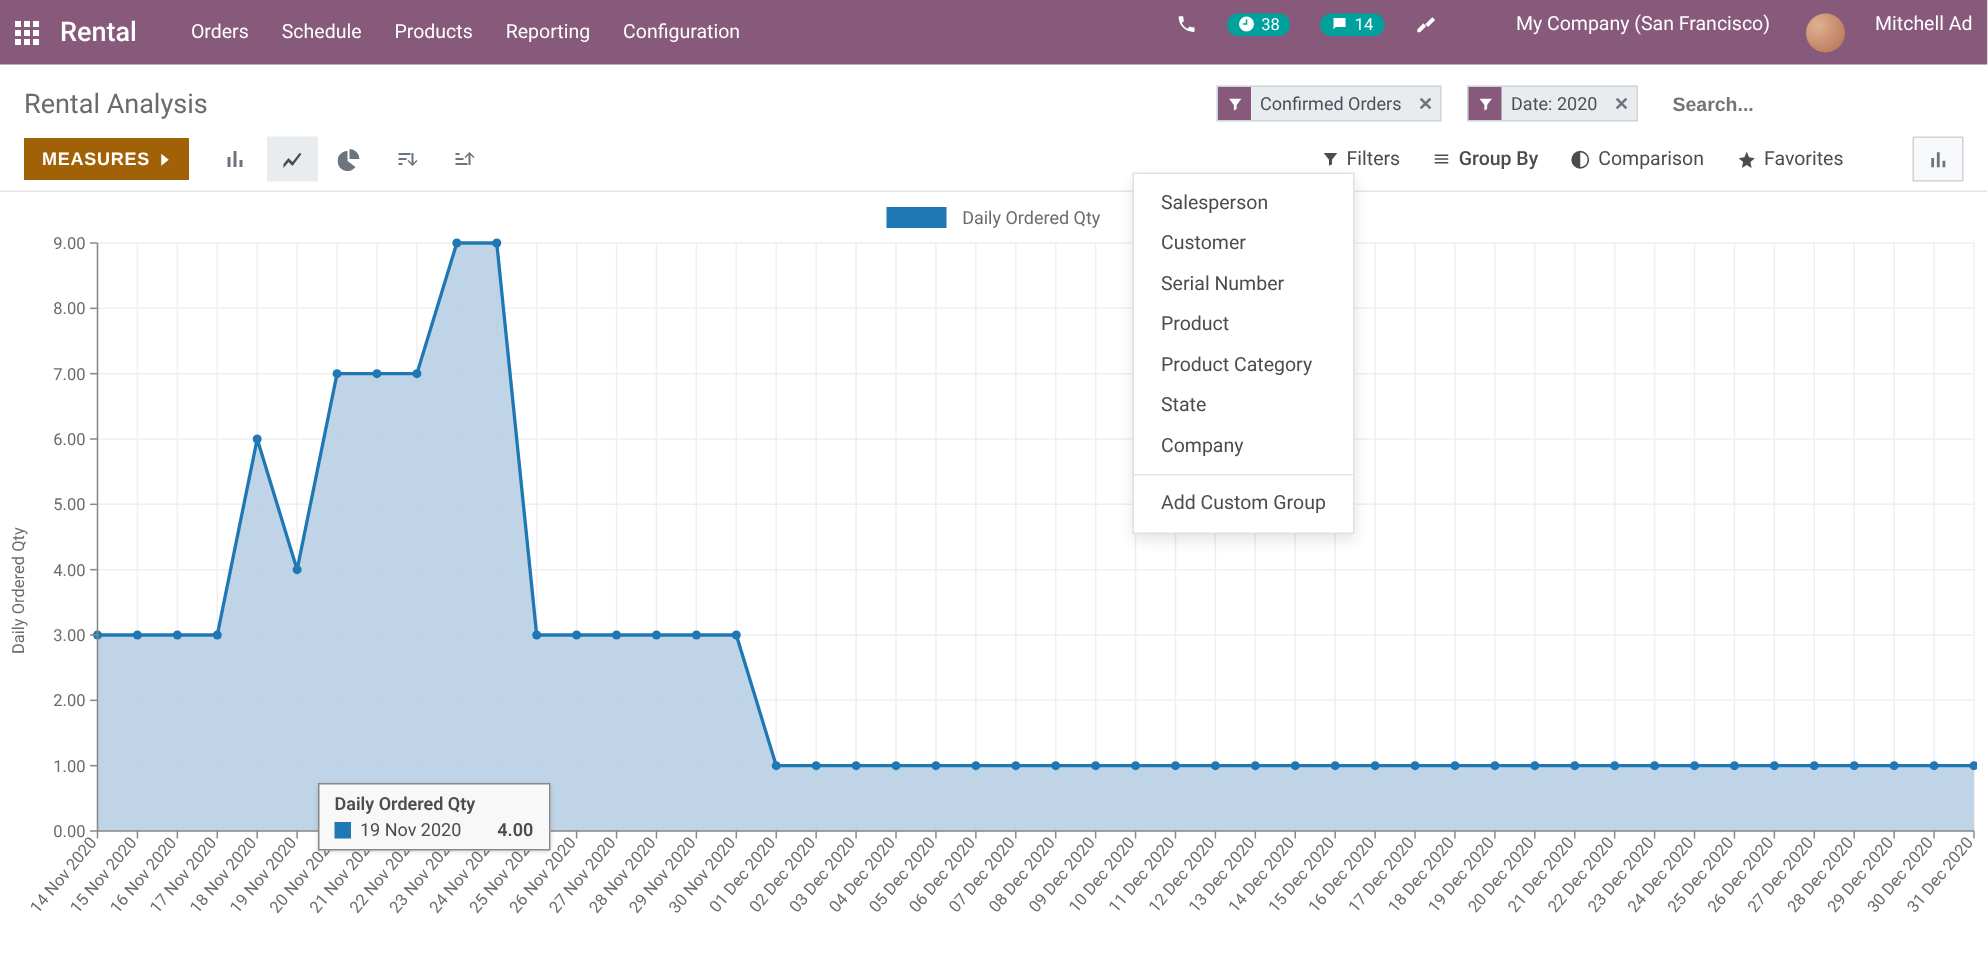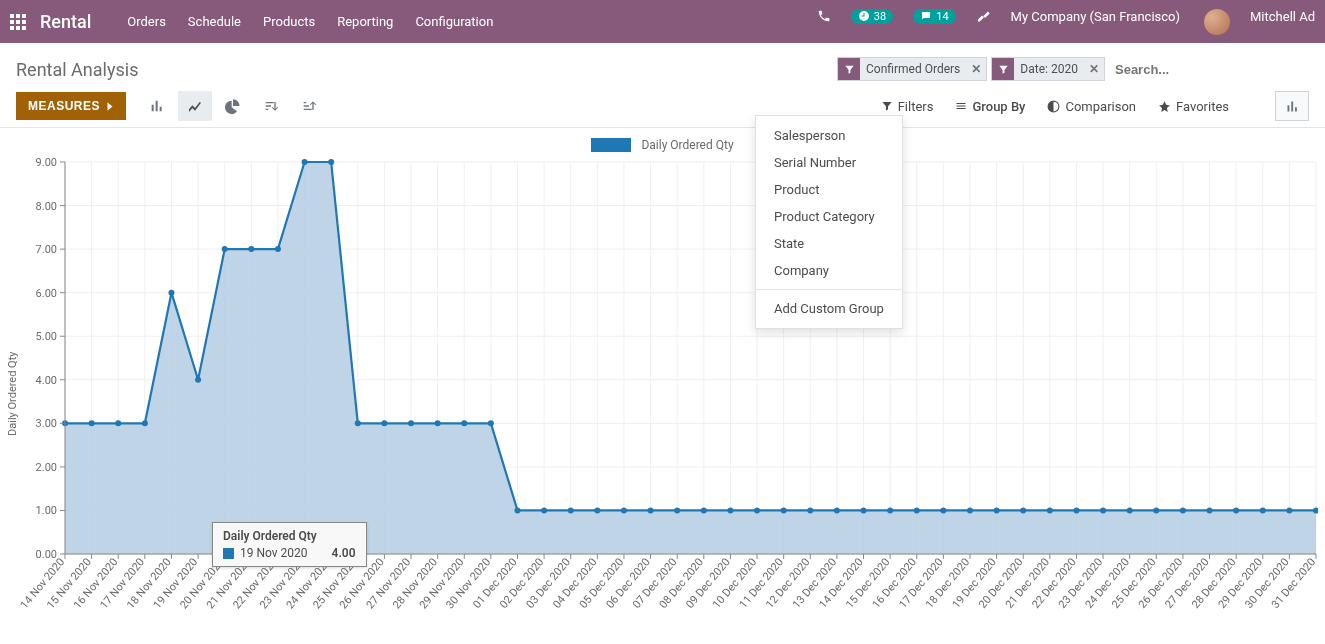--- a/index.html
+++ b/index.html
@@ -9,29 +9,29 @@
 .topnav { background: #875a7b; height: 43px; display: flex; align-items: center; color: #fff; padding: 0 10px; }
 .apps-icon { display: grid; grid-template-columns: repeat(3,4px); grid-template-rows: repeat(3,4px); gap: 2px; margin-right: 14px; cursor:pointer; }
 .apps-icon span { background: #fff; }
 .brand { font-size: 18px; font-weight: 500; margin-right: 36px; }
 .nav-menu { display: flex; gap: 22px; flex: 1; }
 .nav-menu-item { color: #fff; cursor: pointer; font-size: 13px; }
 .nav-right { display: flex; align-items: flex-start; gap: 20px; }
 .badge-pill { background: #00a09d; color:#fff; border-radius: 10px; padding: 1px 7px; font-size: 11px; display:flex; align-items:center; gap:4px; cursor:pointer;}
 .badge-pill.chat { background:#00a09d; }
 .nav-icon { cursor:pointer; fill:#fff; }
-.company { cursor:pointer; font-size:13px; }
+.company { cursor:pointer; font-size:13px;margin-left:33px; }
 .avatar { width:26px; height:26px; border-radius:50%; background: radial-gradient(circle at 30% 30%, #e0b090, #b07050); margin-left:4px; }
 .username { cursor:pointer; }
 
 
 .control-panel { border-bottom: 1px solid #e5e5e5; padding: 14px 16px 6px; }
 .cp-row1 { display:flex; align-items:center; margin-bottom:10px; }
 .page-title { font-size: 18px; color:#6b6b6b; flex:0 0 auto; margin-right: auto; }
-.search-cluster { display:flex; align-items:center; gap:4px; margin-left:auto; }
+.search-cluster { display:flex; align-items:center; gap:17px; margin-left:auto; }
 .facet { background:#e9ecef; border:1px solid #ced4da; display:flex; align-items:center; height:24px; font-size:12px; color:#495057; }
 .facet-icon { background:#875a7b; color:#fff; width:22px; height:100%; display:flex; align-items:center; justify-content:center; }
 .facet-label { padding: 0 6px; }
 .facet-x { padding:0 5px; cursor:pointer; color:#6c757d; font-weight:bold; }
 .search-input { border:none; outline:none; padding:3px 6px; font-size:13px; width:200px; color:#ec4899;font-weight:bold; }
 
 .cp-row2 { display:flex; align-items:center; }
 .measures-btn { background:#a16207; color:#fff; border:none; padding: 7px 12px; font-size:12px; font-weight:600; letter-spacing:0.5px; cursor:pointer; display:flex; align-items:center; gap:6px; }
 .measures-btn .caret { width:0; height:0; border-left:4px solid transparent; border-right:4px solid transparent; border-top:5px solid #fff; transform: rotate(-90deg);}
 .view-icons { display:flex; margin-left:14px; gap:4px; }
@@ -208,20 +208,21 @@
               <path d="M4 20h3V10H4v10zm6 0h3V4h-3v16zm6 0h3v-7h-3v7z"></path>
             </svg>
           </div>
       </div>
     </div>
   </div>
 </div>
 
 <div class="dropdown">
   <div class="dropdown-item">Salesperson</div>
+  <div class="dropdown-item">Customer</div>
   <div class="dropdown-item">Serial Number</div>
   <div class="dropdown-item">Product</div>
   <div class="dropdown-item">Product Category</div>
   <div class="dropdown-item">State</div>
   <div class="dropdown-item">Company</div>
   <div class="dropdown-sep"></div>
   <div class="dropdown-item">Add Custom Group</div>
 </div>
 
 <div class="chart-wrap">

